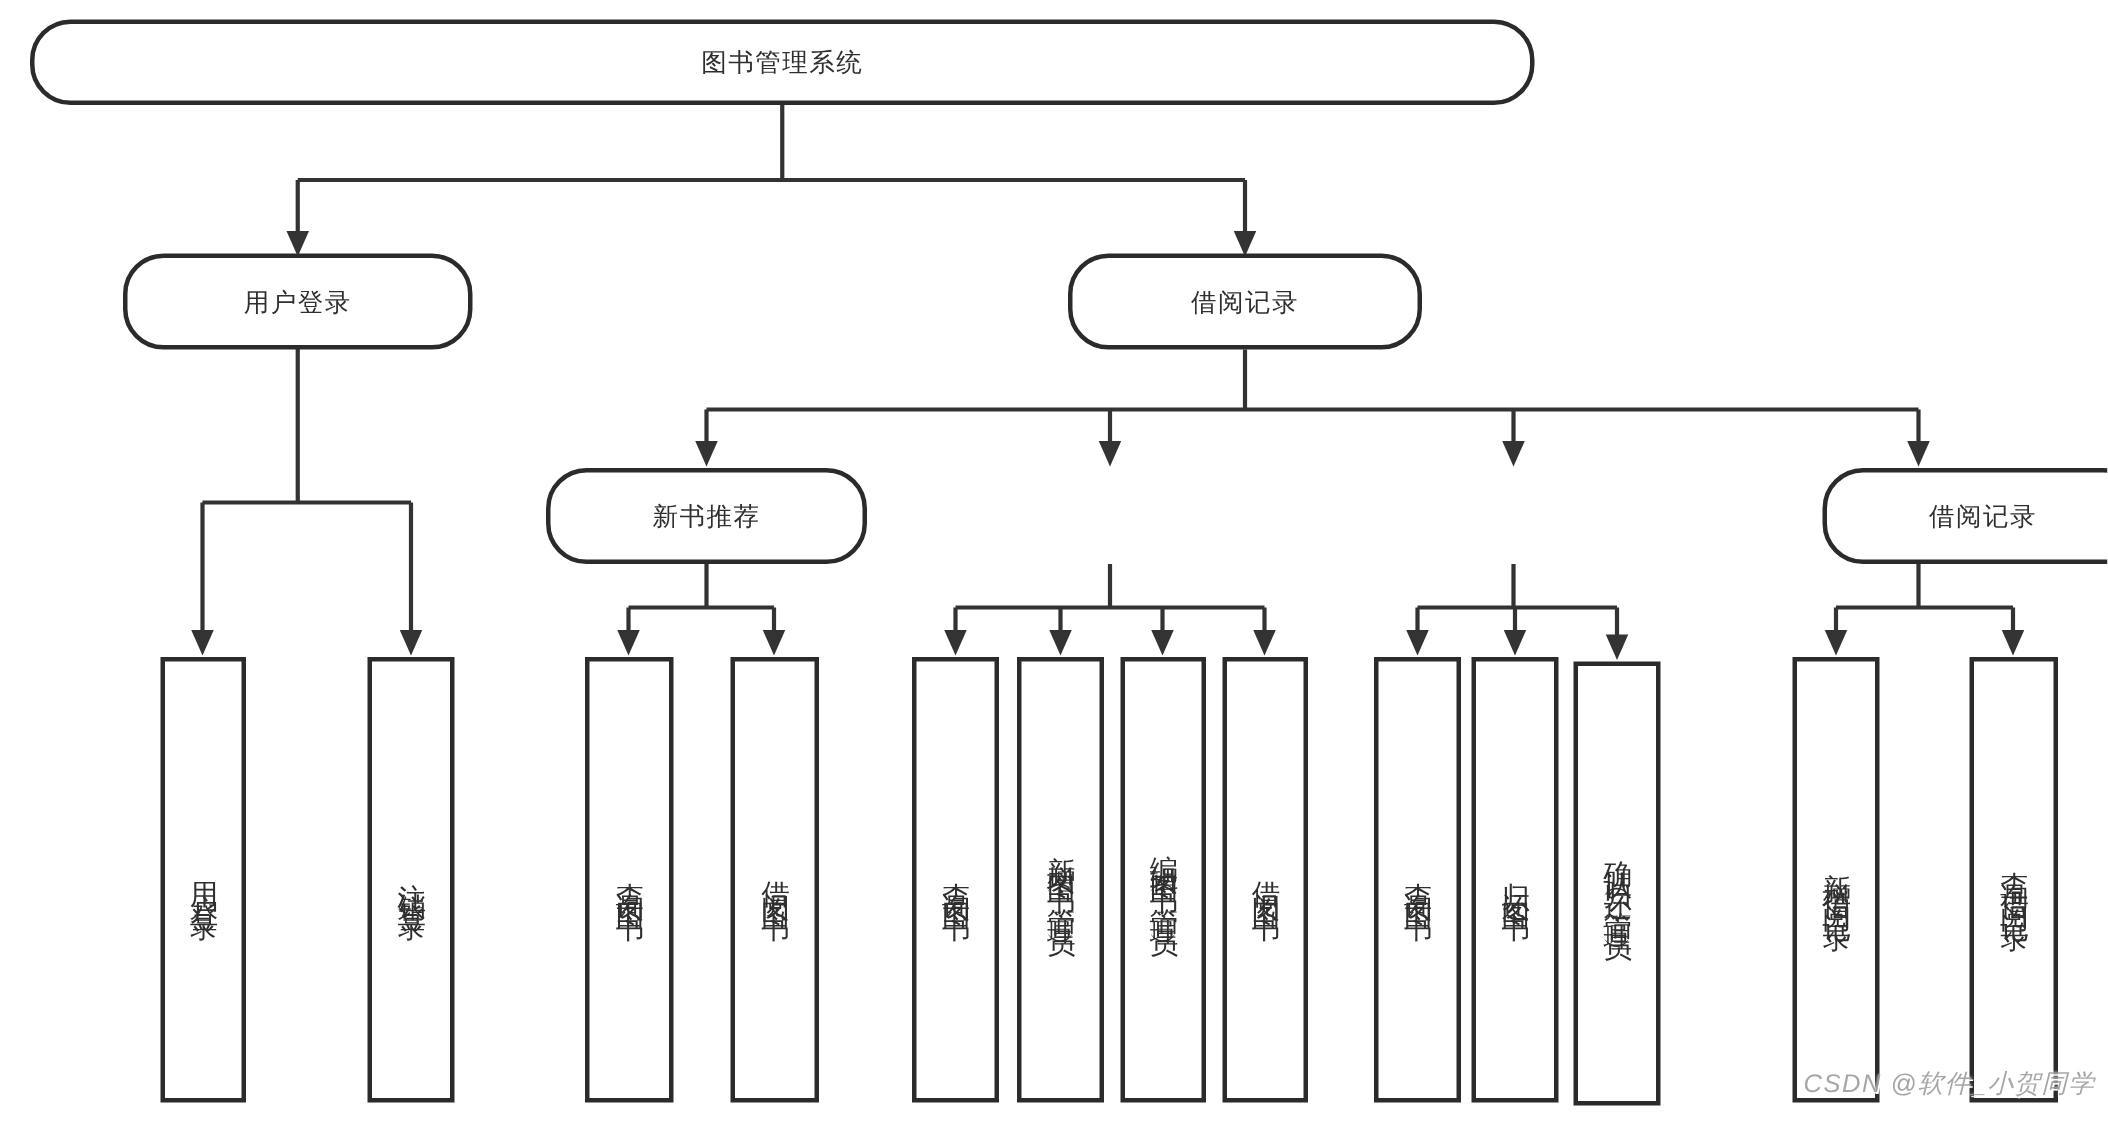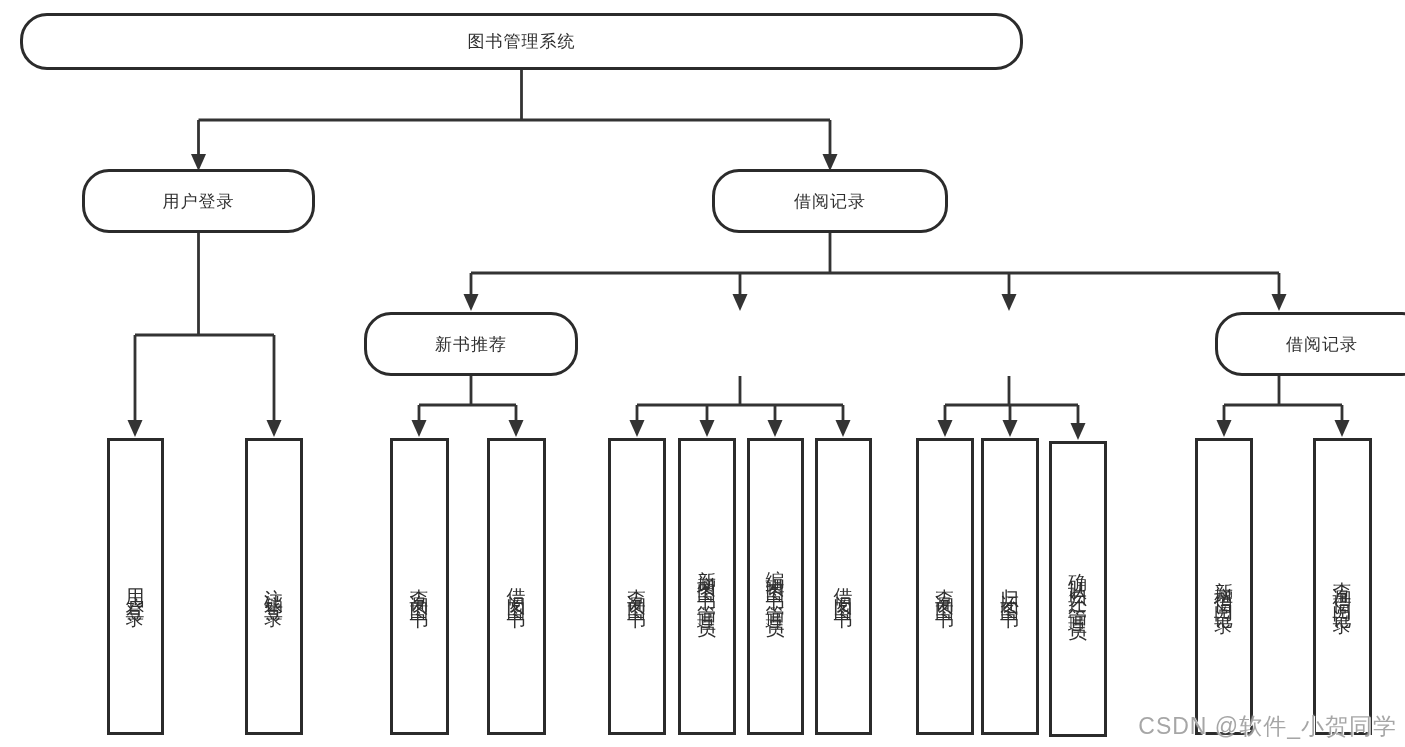--- a/index.html
+++ b/index.html
@@ -38,25 +38,26 @@
     font-size: 19px;
     letter-spacing: 7px;
     line-height: 1;
     white-space: nowrap;
   }
   .watermark {
     position: absolute;
     right: 8px;
     top: 711px;
     z-index: 5;
-    font-size: 23px;
+    font-size: 17px;
     color: rgba(150,150,150,0.85);
     text-shadow: 0 0 2px #ffffff, 1px 1px 0 #ffffff;
     letter-spacing: 1px;
     white-space: nowrap;
+    font-style: italic;
   }
 </style>
 </head>
 <body>
 
 <div id="canvas">
 
   <svg id="connectors" viewBox="0 0 1405 747" xmlns="http://www.w3.org/2000/svg">
 
     <g stroke="#333333" stroke-width="2.8" fill="none">

